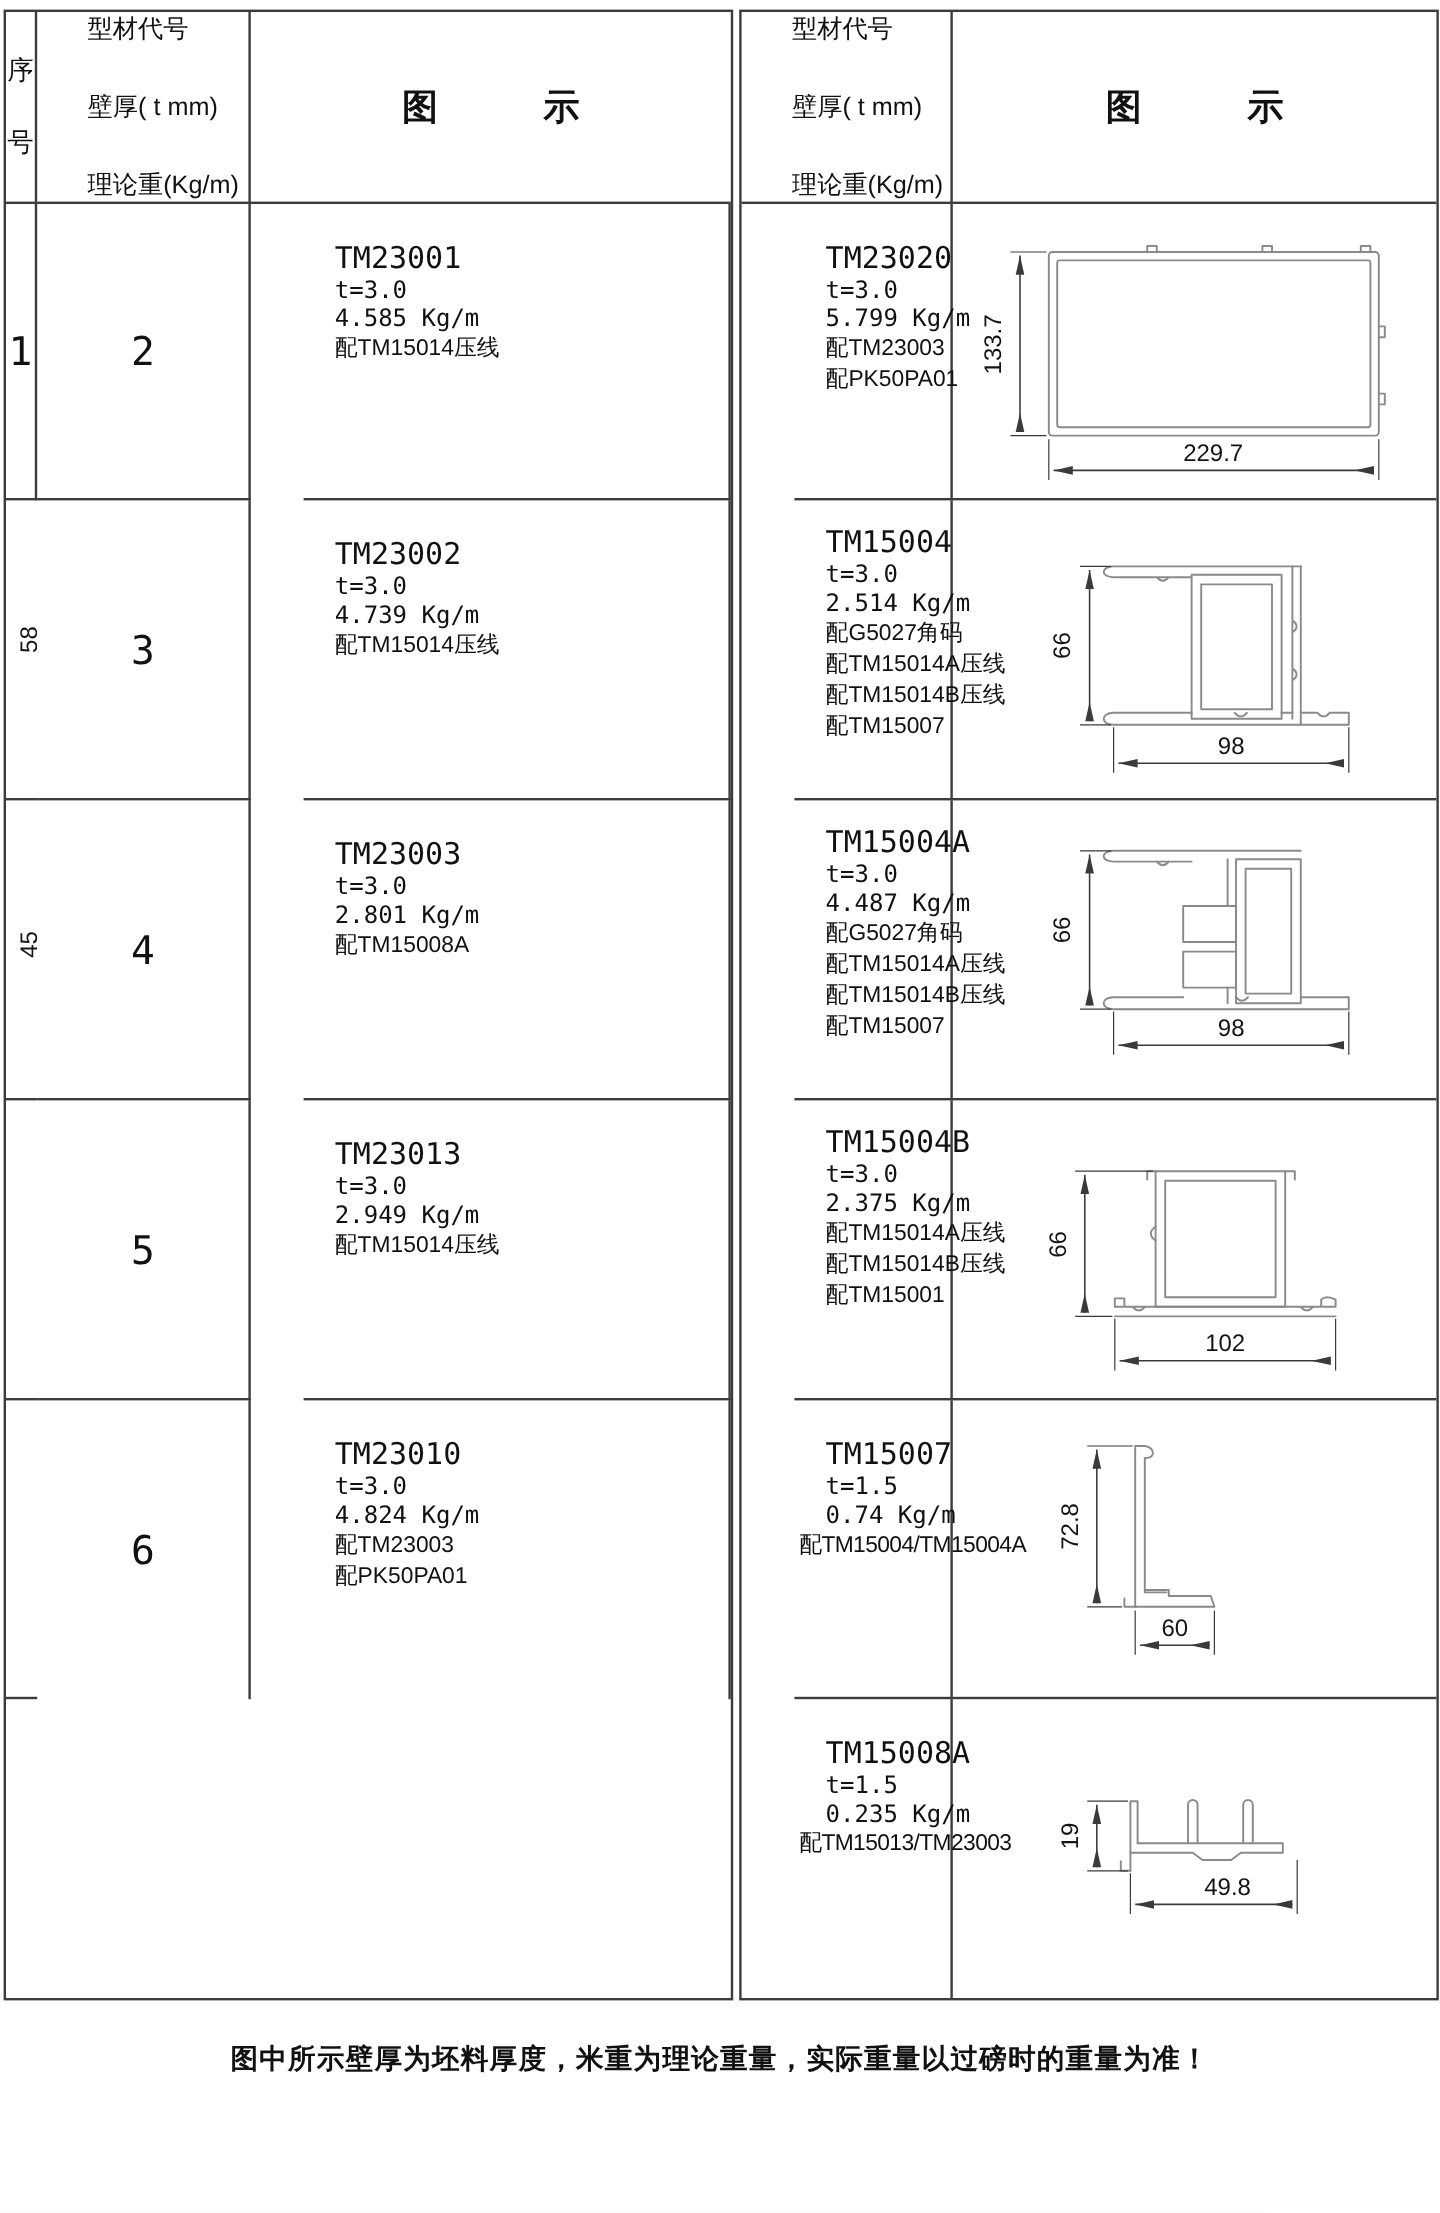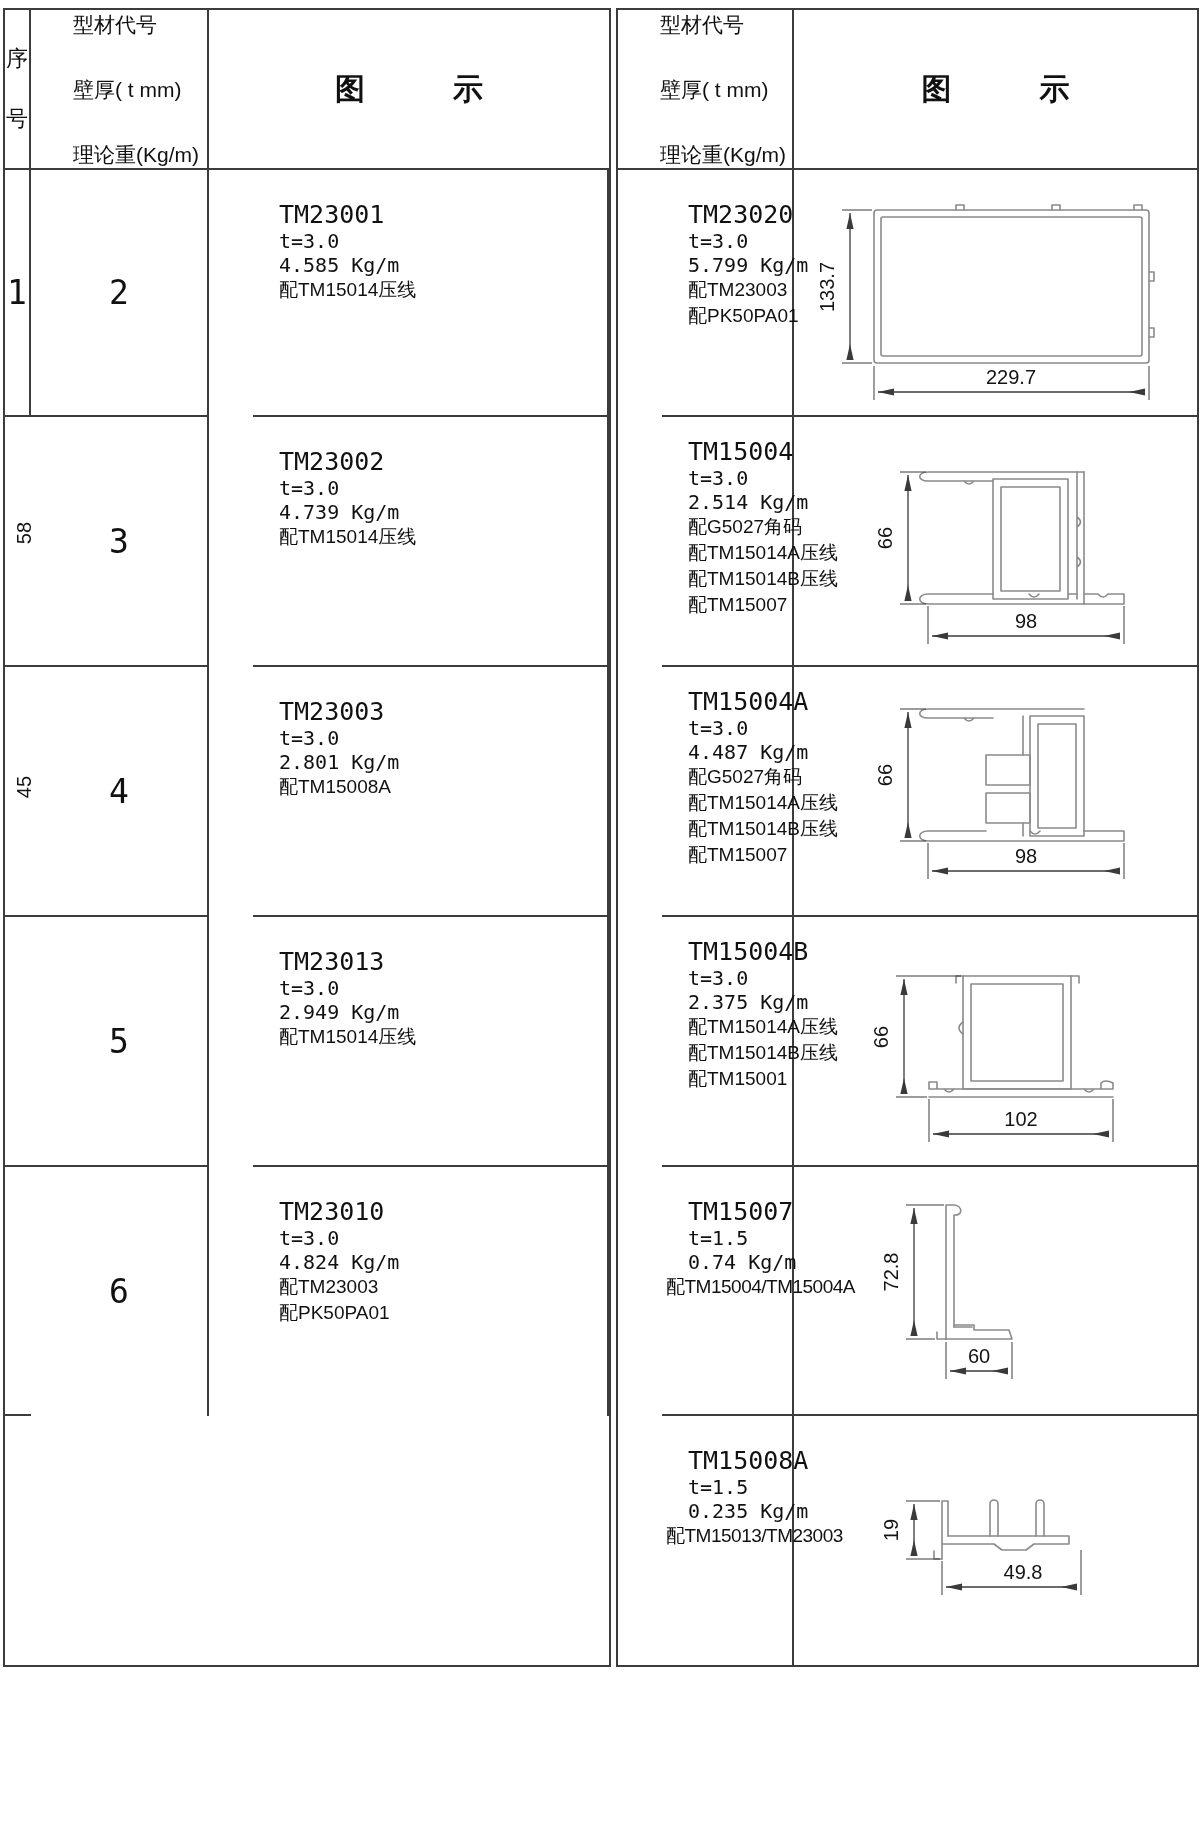--- a/index.html
+++ b/index.html
@@ -331,13 +331,14 @@
         <path class="ex" d="M146,85 H112 M146,143 H112"></path>
         <line class="dm" x1="120" y1="88" x2="120" y2="140" marker-start="url(#aS)" marker-end="url(#aE)"></line>
         <text class="dt" text-anchor="middle" transform="rotate(-90 104 114)" x="104" y="114">19</text>
         <path class="ex" d="M148,145 V179 M287,134 V179"></path>
         <line class="dm" x1="152" y1="171" x2="283" y2="171" marker-start="url(#aS)" marker-end="url(#aE)"></line>
         <text class="dt" text-anchor="middle" x="229" y="163">49.8</text>
       </svg>
     </div>
   </div>
 
+  <div class="footer">图中所示壁厚为坯料厚度，米重为理论重量，实际重量以过磅时的重量为准！</div>
 </div>
 
 </body></html>

